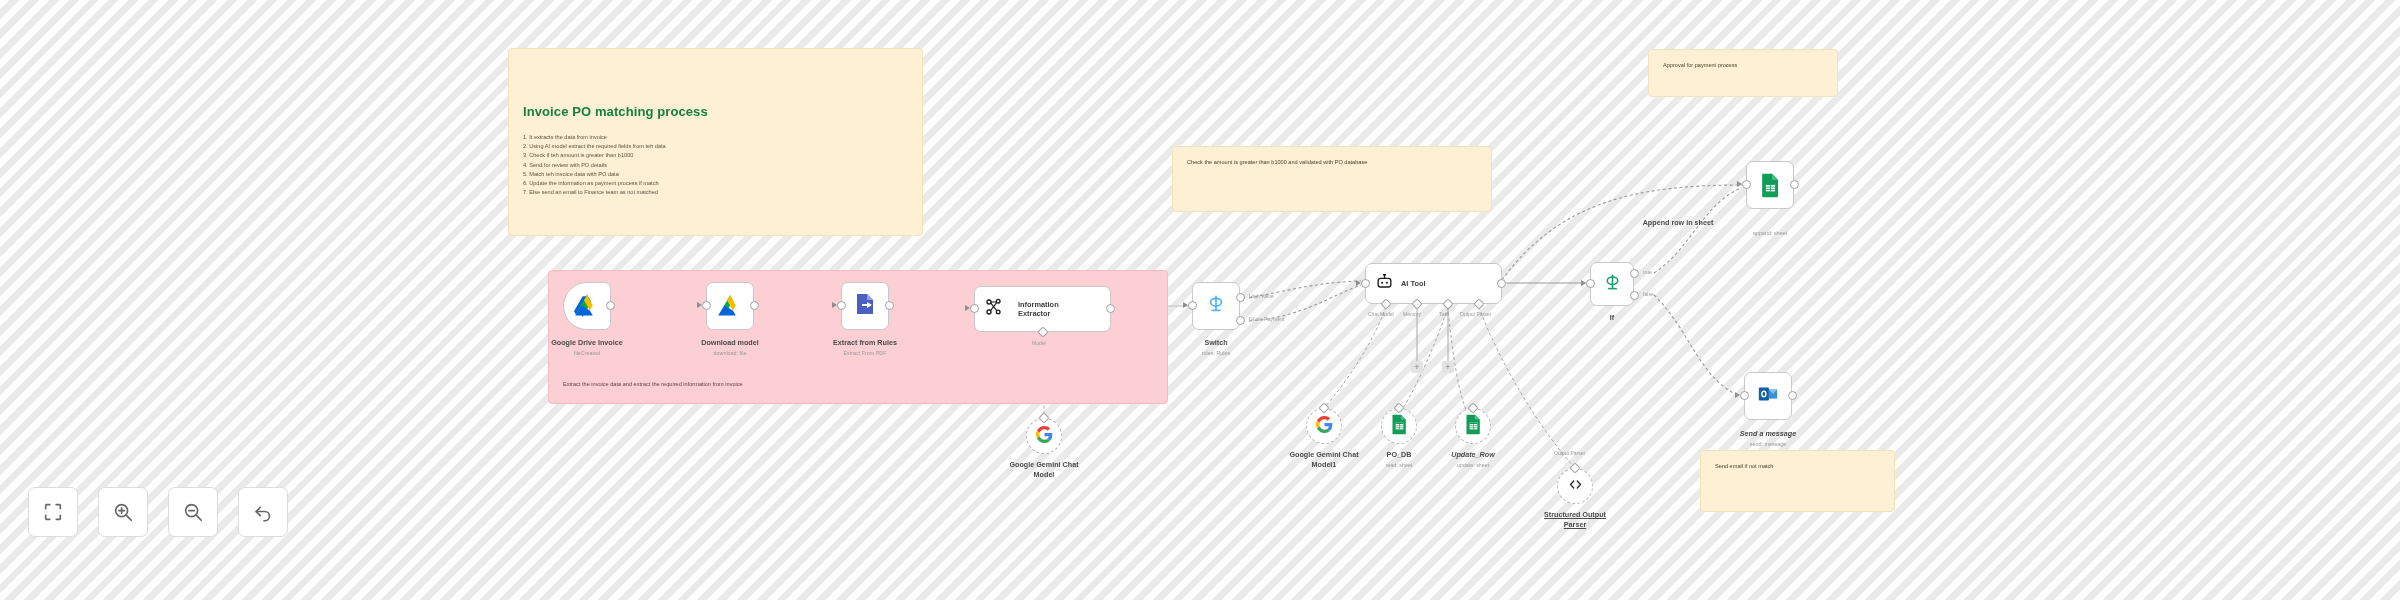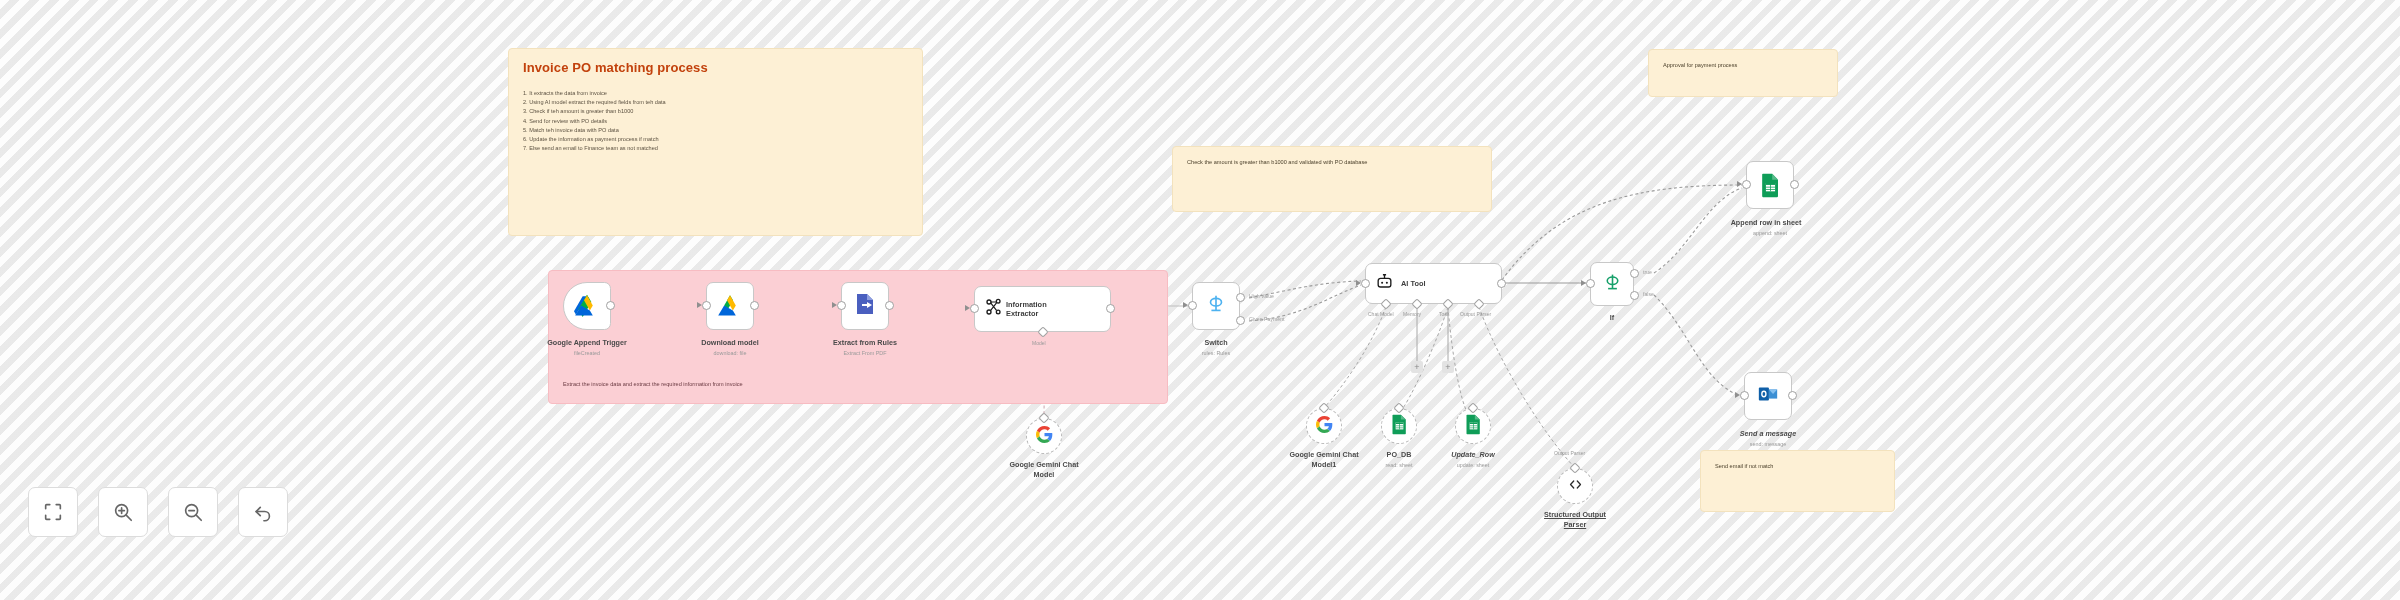--- a/index.html
+++ b/index.html
@@ -30,23 +30,24 @@
     color: #4a3f2a;
   }
   .sticky.pink {
     background: #fbcfd4;
     border-color: #f7bcc2;
     color: #6b3b42;
   }
   .sticky-title {
     font-size: 13px;
     font-weight: bold;
-    color: #c2410c;
+    color: #15803d;
     margin-bottom: 14px;
     letter-spacing: .1px;
+    margin-top: 44px;
   }
   .sticky-list { list-style: none; }
   .sticky-list li {
     font-size: 5.6px;
     line-height: 9.2px;
     color: #5d5242;
     white-space: nowrap;
   }
   .sticky-plain {
     font-size: 5.6px;
@@ -68,21 +69,21 @@
   .node.sq { width: 48px; height: 48px; }
   .node.trigger {
     border-top-left-radius: 26px;
     border-bottom-left-radius: 26px;
     width: 48px; height: 48px;
   }
   .node.wide {
     width: 92px; height: 40px;
     justify-content: flex-start;
     padding-left: 9px;
-    gap: 2px;
+    gap: 14px;
   }
   .node.agent {
     width: 100px; height: 40px;
     justify-content: flex-start;
     padding-left: 9px;
     gap: 7px;
   }
   .node-label {
     position: absolute;
     text-align: center;
@@ -244,21 +245,21 @@
         <path d="M43.5 0 L58 25 L29 75 L14.5 50 Z" fill="#00ac47"></path>
         <path d="M43.5 0 L29 25 L58 75 L72.5 50 Z" fill="#ffba00" opacity="0"></path>
         <path d="M43.5 2 L24 36 L34 53 L53.5 19 Z" fill="#00ac47"></path>
         <path d="M43.5 2 L63 36 L53 53 L33.5 19 Z" fill="#ffba00"></path>
         <path d="M24 36 L4 70 L63 70 L53 53 Z" fill="#0066da"></path>
         <path d="M53 53 L63 70 L83 36 L63 36 Z" fill="#ea4335" opacity="0"></path>
       </svg>
     </span>
   </div>
   <div class="port" style="left:606px; top:301px;"></div>
-  <div class="node-label" style="left:513px; top:338px; width:148px;">Google Append Trigger</div>
+  <div class="node-label" style="left:513px; top:338px; width:148px;">Google Drive Invoice</div>
   <div class="node-sublabel" style="left:513px; top:349px; width:148px;">fileCreated</div>
 
   <div class="node sq" style="left:706px; top:282px;">
     <span class="gdrive">
       <svg viewBox="0 0 87 76" width="26" height="24">
         <path d="M43.5 2 L24 36 L34 53 L53.5 19 Z" fill="#00ac47"></path>
         <path d="M43.5 2 L63 36 L53 53 L33.5 19 Z" fill="#ffba00"></path>
         <path d="M24 36 L4 70 L63 70 L53 53 Z" fill="#0066da"></path>
       </svg>
     </span>
@@ -373,21 +374,21 @@
         <rect x="6.5" y="12" width="11" height="2.3" fill="#0f9d58"></rect>
         <rect x="11.4" y="12" width="0.9" height="10" fill="#0f9d58"></rect>
         <rect x="6.5" y="16.5" width="11" height="0.9" fill="#0f9d58"></rect>
         <rect x="6.5" y="19.4" width="11" height="0.9" fill="#0f9d58"></rect>
       </svg>
     </span>
   </div>
   <div class="arrow-in" style="left:1737px; top:181px;"></div>
   <div class="port" style="left:1742px; top:180px;"></div>
   <div class="port" style="left:1790px; top:180px;"></div>
-  <div class="node-label" style="left:1692px; top:218px; width:148px;text-align:center;">Append row in sheet</div>
+  <div class="node-label" style="left:1604px; top:218px; width:148px;text-align:center;">Append row in sheet</div>
   <div class="node-sublabel" style="left:1696px; top:229px; width:148px;">append: sheet</div>
 
   <div class="node sq" style="left:1744px; top:372px;">
     <span>
       <svg viewBox="0 0 24 24" width="22" height="22">
         <rect x="2" y="5" width="11" height="14" rx="1" fill="#0f5fa8"></rect>
         <ellipse cx="7.5" cy="12" rx="3" ry="3.8" fill="#fff"></ellipse>
         <ellipse cx="7.5" cy="12" rx="1.5" ry="2.2" fill="#0f5fa8"></ellipse>
         <rect x="13" y="7" width="9" height="10" fill="#3b8fd4"></rect>
         <path d="M13 7 l4.5 5 l4.5 -5 z" fill="#85c0ef"></path>

